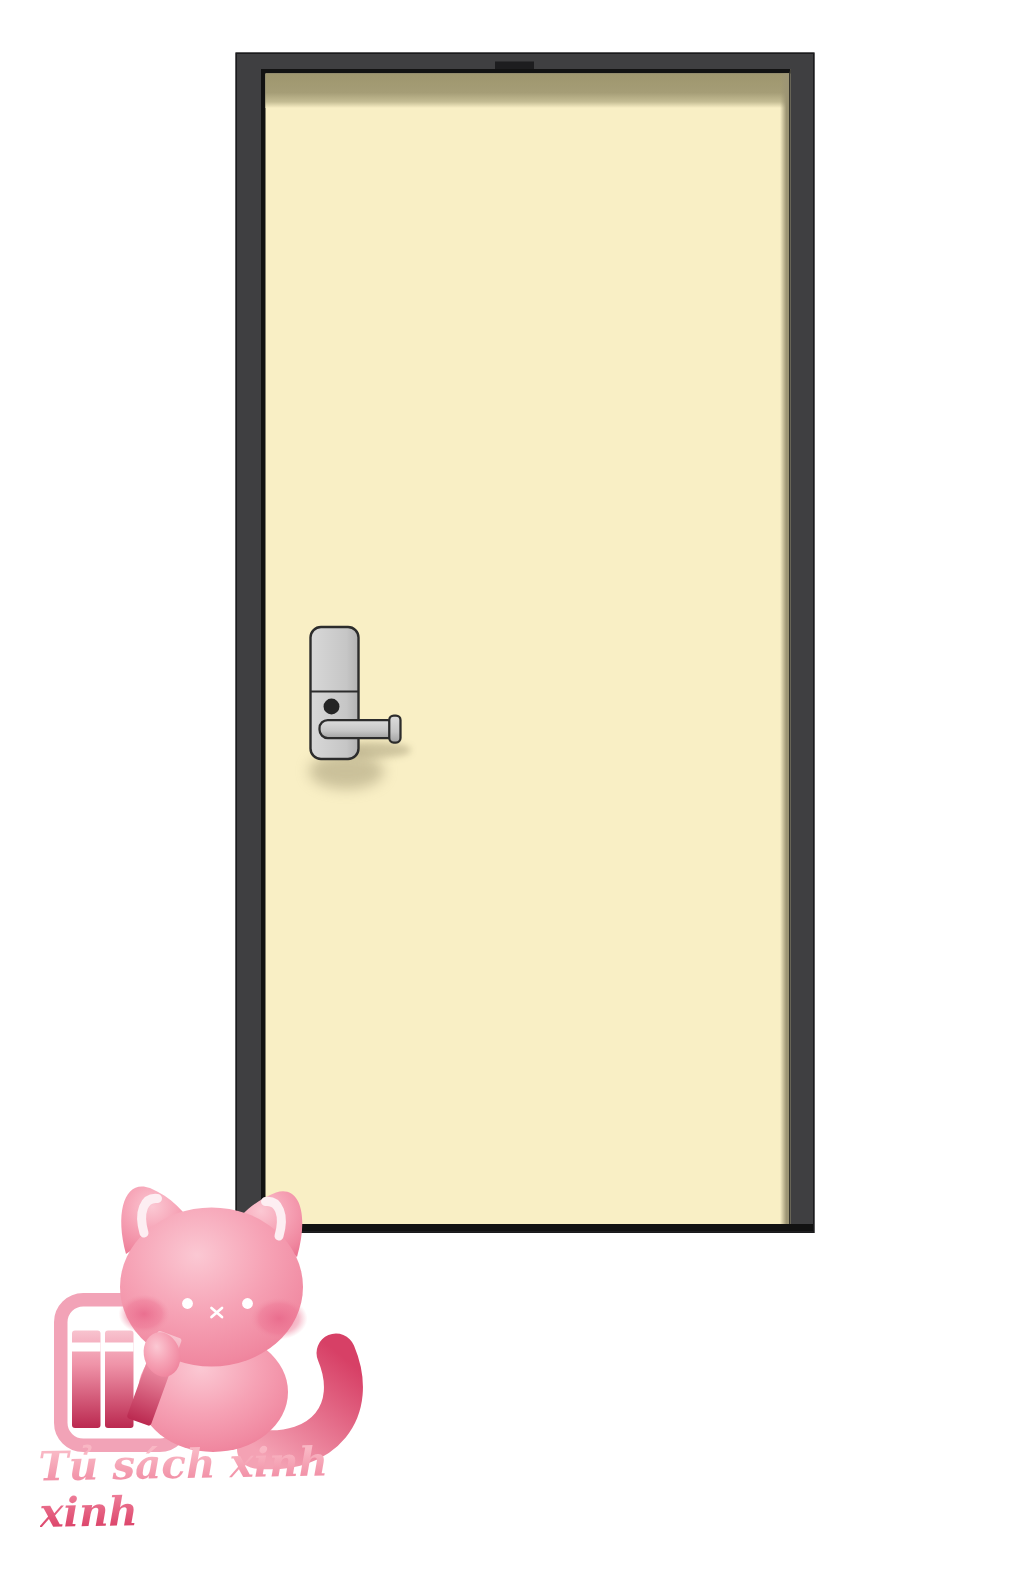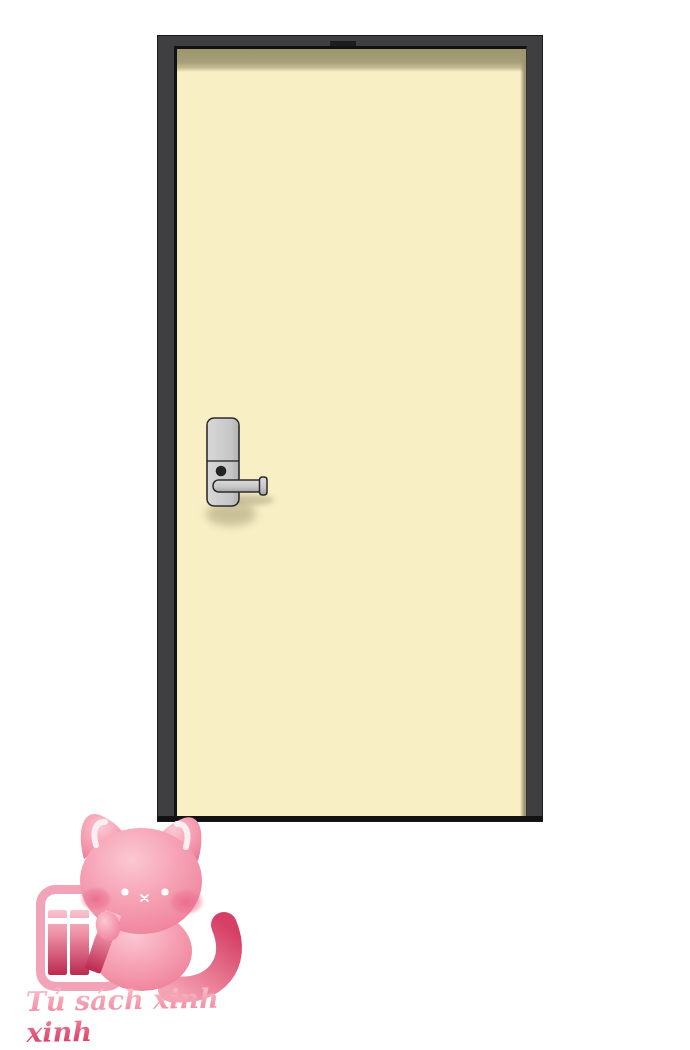--- a/index.html
+++ b/index.html
@@ -14,21 +14,21 @@
   .panel{position:absolute;left:16px;top:10px;right:15px;bottom:5px;
          background:#f9efc5;border-left:3px solid #121212;border-top:3px solid #121212;
          border-right:1px solid #35342c;box-sizing:border-box;}
   .panel-top-shade{position:absolute;left:0;right:0;top:0;height:23px;
          background:linear-gradient(180deg,#9e966e 0%,#a59d76 55%,#c4bc93 82%,#f9efc5 100%);}
   .panel-right-shade{position:absolute;top:0;bottom:0;right:0;width:6px;
          background:linear-gradient(90deg,rgba(157,149,116,0) 0%,#9d9574 70%);}
   .lock-svg{position:absolute;left:23px;top:359px;width:100px;height:135px;overflow:visible;}
 
   
-  .watermark{position:absolute;left:0;top:800px;width:300px;height:235px;}
+  .watermark{position:absolute;left:0;top:777px;width:300px;height:235px;}
   .mascot-svg{position:absolute;left:26px;top:3px;width:214px;height:198px;overflow:visible;}
   .wm-text{position:absolute;left:26px;top:184px;width:230px;
            font-family:"DejaVu Serif","Liberation Serif",serif;
            font-style:italic;font-weight:bold;font-size:27px;letter-spacing:0px;
            color:#e25577;
            background:linear-gradient(180deg,#f9b7c4 10%,#ee7d98 55%,#d93c63 95%);
            -webkit-background-clip:text;background-clip:text;
            -webkit-text-fill-color:transparent;
            transform:rotate(-1deg);}
 </style>

